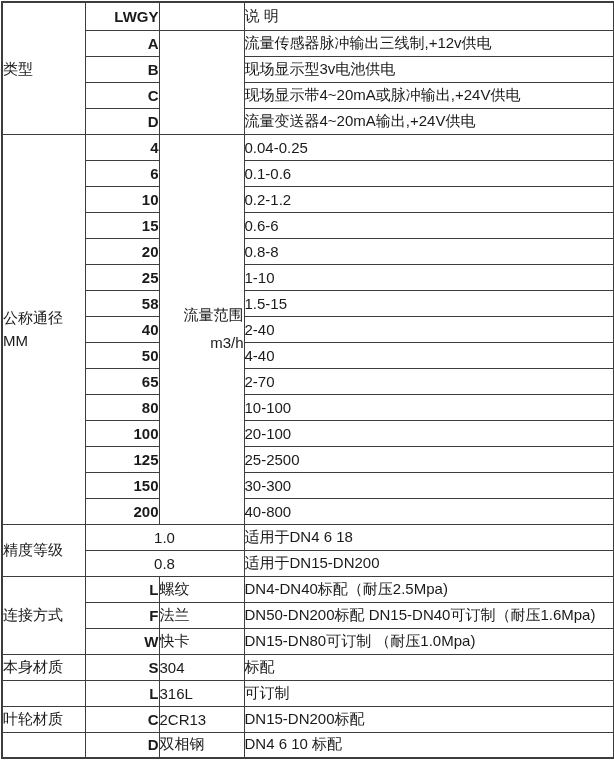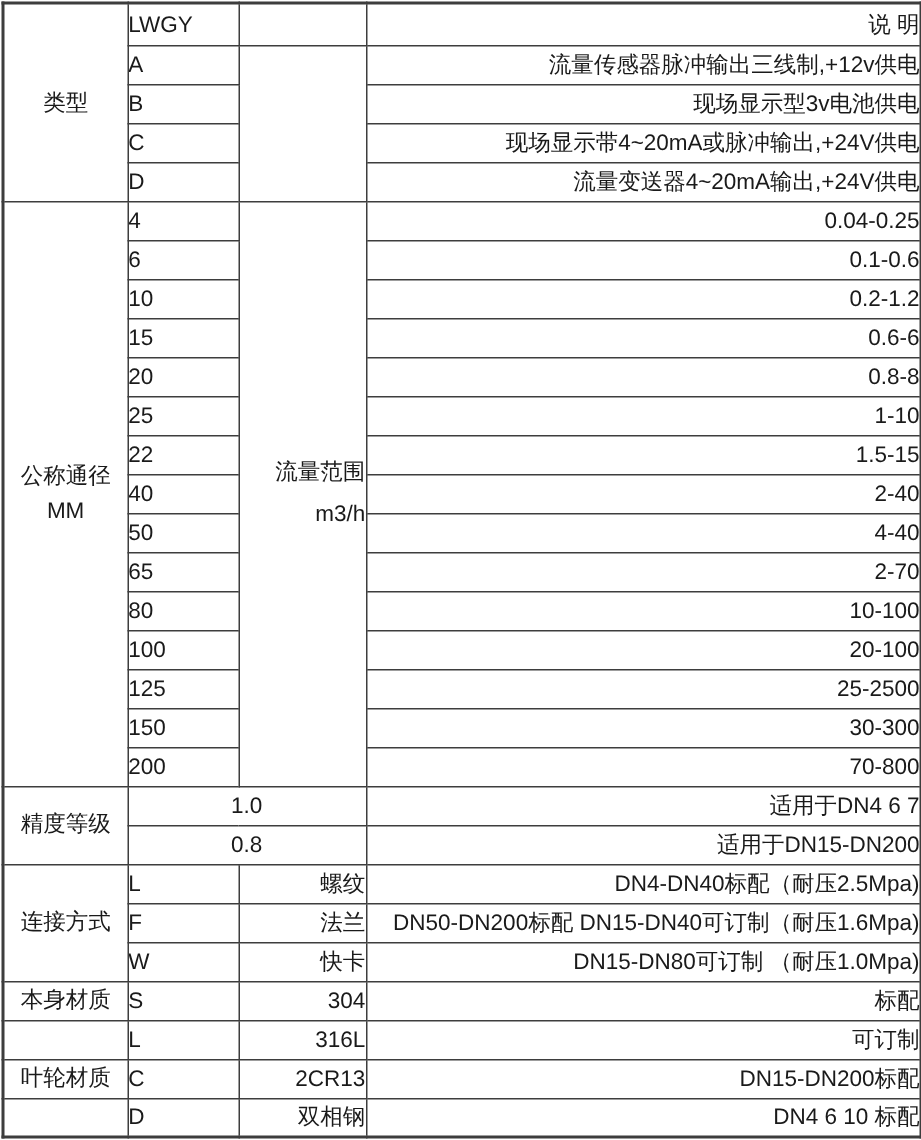--- a/index.html
+++ b/index.html
@@ -27,37 +27,38 @@
   table.spec-table td {
     border: 1px solid #3d3d3d;
     padding: 0;
     vertical-align: middle;
     overflow: hidden;
     white-space: nowrap;
   }
   table.spec-table tr { height: 26px; }
   table.spec-table tr.header-row { height: 28px; }
   td.cat {
-    text-align: center;
+    text-align: left;
     line-height: 1.55;
   }
   td.code {
+    text-align: right;
+    font-weight: bold;
+  }
+  td.mid {
     text-align: left;
-  }
-  td.mid {
-    text-align: right;
     padding-left: 5px;
   }
   td.mid-center {
     text-align: right;
     line-height: 1.9;
     padding-left: 0;
   }
   td.desc {
-    text-align: right;
+    text-align: left;
     padding-left: 5px;
     white-space: pre;
   }
   td.merged-code {
     text-align: center;
   }
   td.empty-cell { }
 </style>
 </head>
 <body>
@@ -122,21 +123,21 @@
   </tr>
   <tr>
     <td class="code">20</td>
     <td class="desc">0.8-8</td>
   </tr>
   <tr>
     <td class="code">25</td>
     <td class="desc">1-10</td>
   </tr>
   <tr>
-    <td class="code">22</td>
+    <td class="code">58</td>
     <td class="desc">1.5-15</td>
   </tr>
   <tr>
     <td class="code">40</td>
     <td class="desc">2-40</td>
   </tr>
   <tr>
     <td class="code">50</td>
     <td class="desc">4-40</td>
   </tr>
@@ -155,27 +156,27 @@
   <tr>
     <td class="code">125</td>
     <td class="desc">25-2500</td>
   </tr>
   <tr>
     <td class="code">150</td>
     <td class="desc">30-300</td>
   </tr>
   <tr>
     <td class="code">200</td>
-    <td class="desc">70-800</td>
+    <td class="desc">40-800</td>
   </tr>
 
   <tr>
     <td class="cat" rowspan="2">精度等级</td>
     <td class="merged-code" colspan="2">1.0</td>
-    <td class="desc">适用于DN4  6  7</td>
+    <td class="desc">适用于DN4  6  18</td>
   </tr>
   <tr>
     <td class="merged-code" colspan="2">0.8</td>
     <td class="desc">适用于DN15-DN200</td>
   </tr>
 
   <tr>
     <td class="cat" rowspan="3">连接方式</td>
     <td class="code">L</td>
     <td class="mid">螺纹</td>

